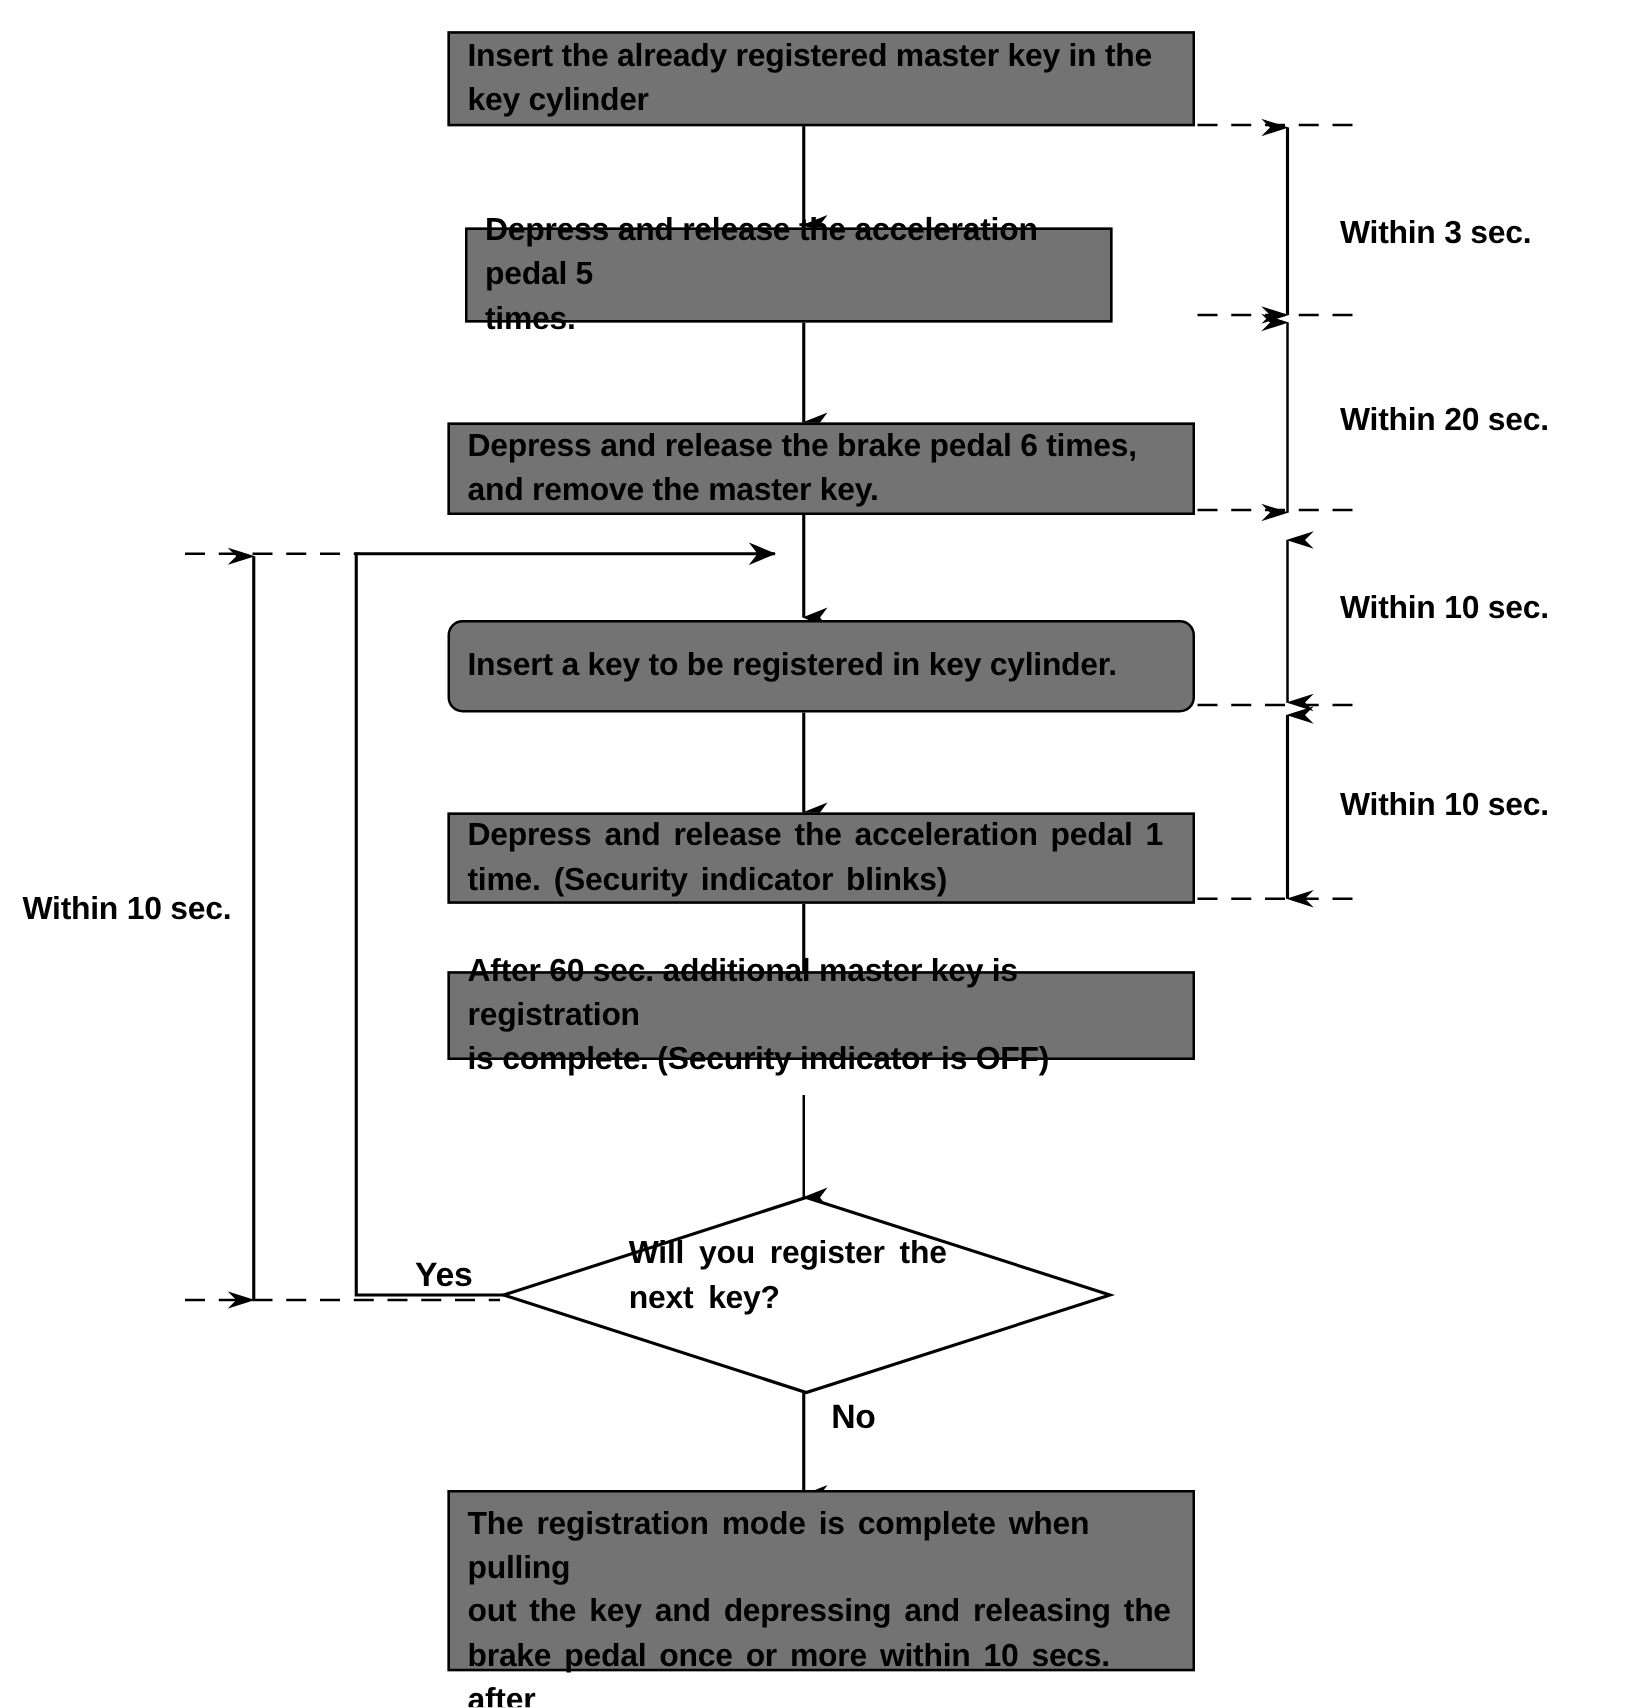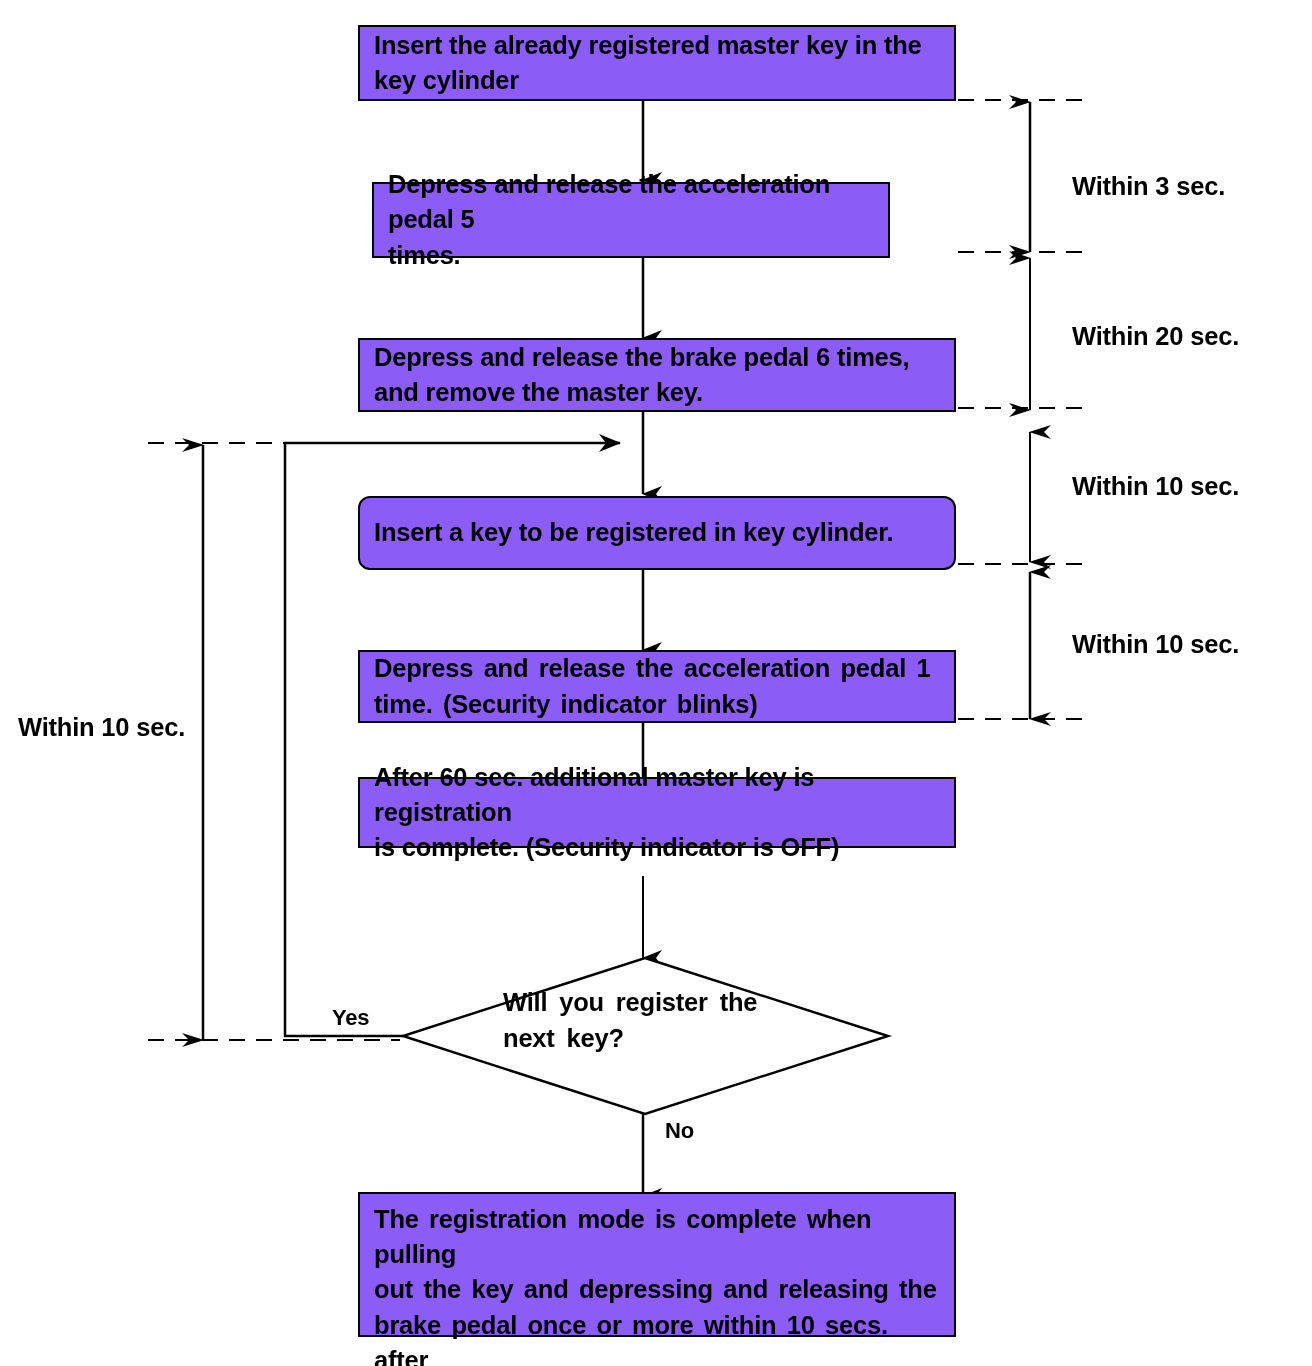--- a/index.html
+++ b/index.html
@@ -25,21 +25,21 @@
     top: 0;
     width: 1312px;
     height: 1366px;
   }
 
   
   .proc-box {
     position: absolute;
     box-sizing: border-box;
     border: 2.5px solid #000;
-    background: #8b5cf6;
+    background: #737373;
     display: flex;
     align-items: center;
     padding: 4px 10px 4px 14px;
   }
   .proc-text {
     font-size: 25.5px;
     line-height: 1.38;
     font-weight: 700;
     letter-spacing: -0.2px;
     white-space: pre-line;
@@ -55,21 +55,21 @@
     line-height: 1.42;
     font-weight: 700;
     white-space: pre-line;
     word-spacing: 5px;
     letter-spacing: -0.2px;
   }
 
   
   .edge-label {
     position: absolute;
-    font-size: 22px;
+    font-size: 27px;
     font-weight: 700;
     letter-spacing: -0.2px;
     white-space: nowrap;
   }
   .timing-label {
     position: absolute;
     font-size: 25.5px;
     font-weight: 700;
     letter-spacing: -0.2px;
     white-space: nowrap;

